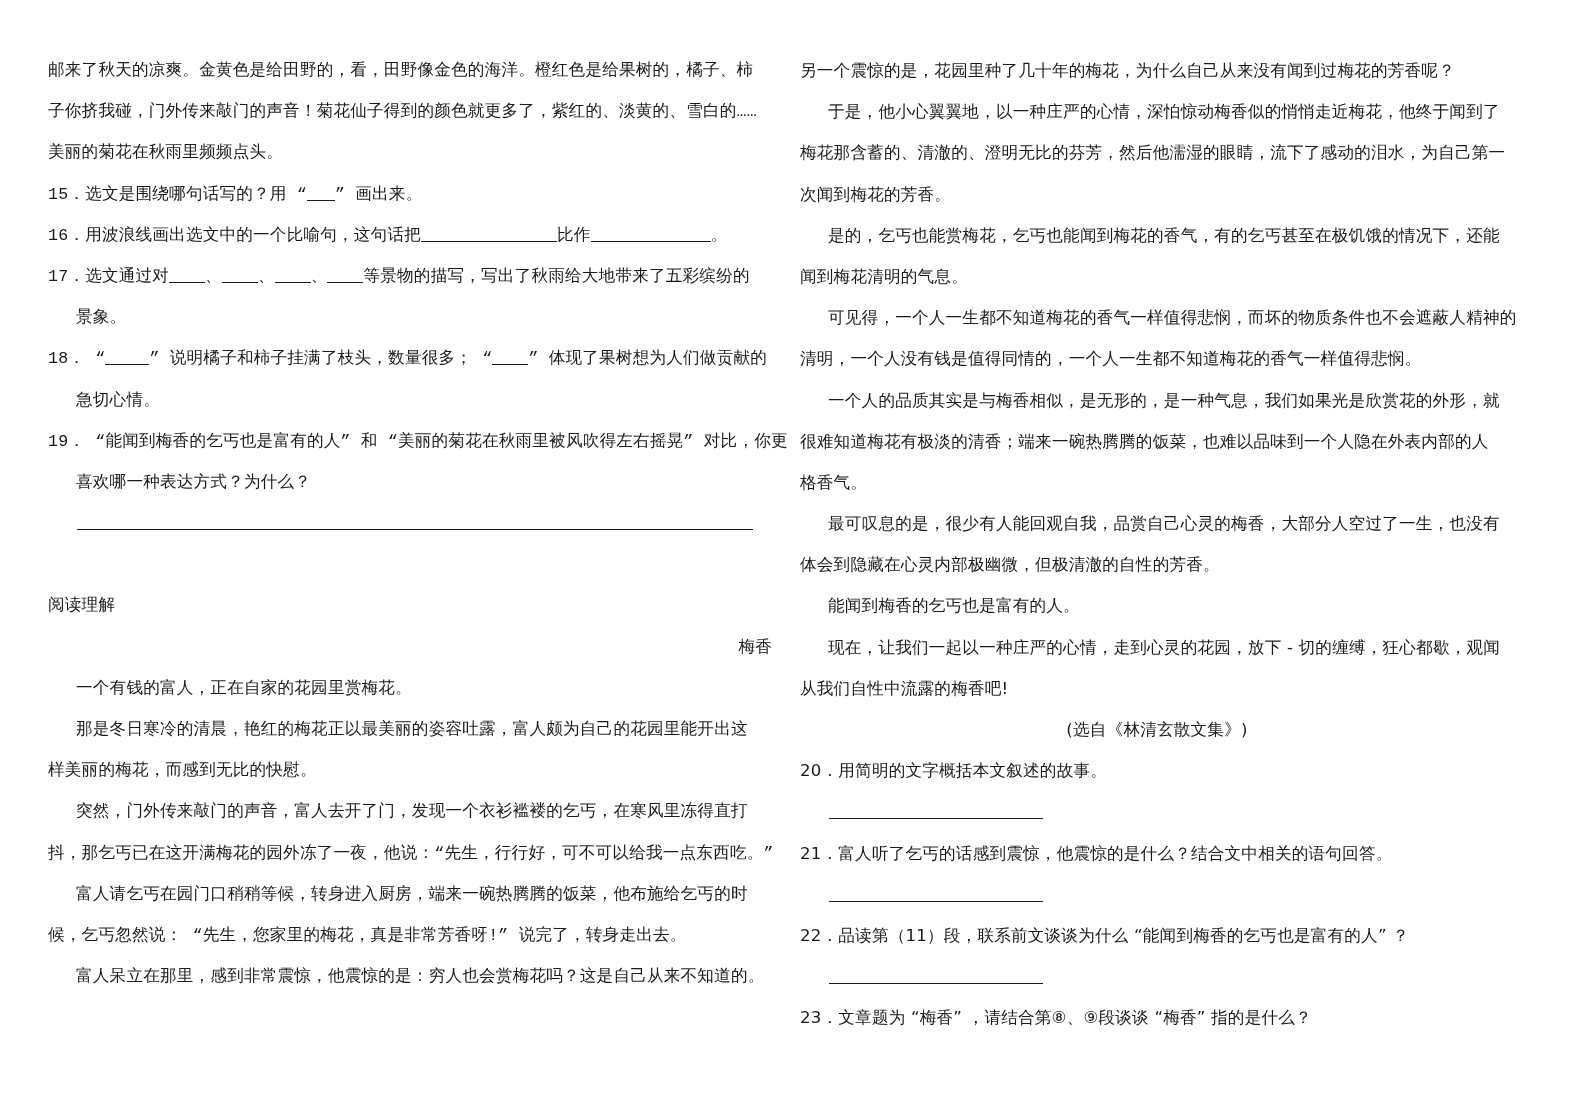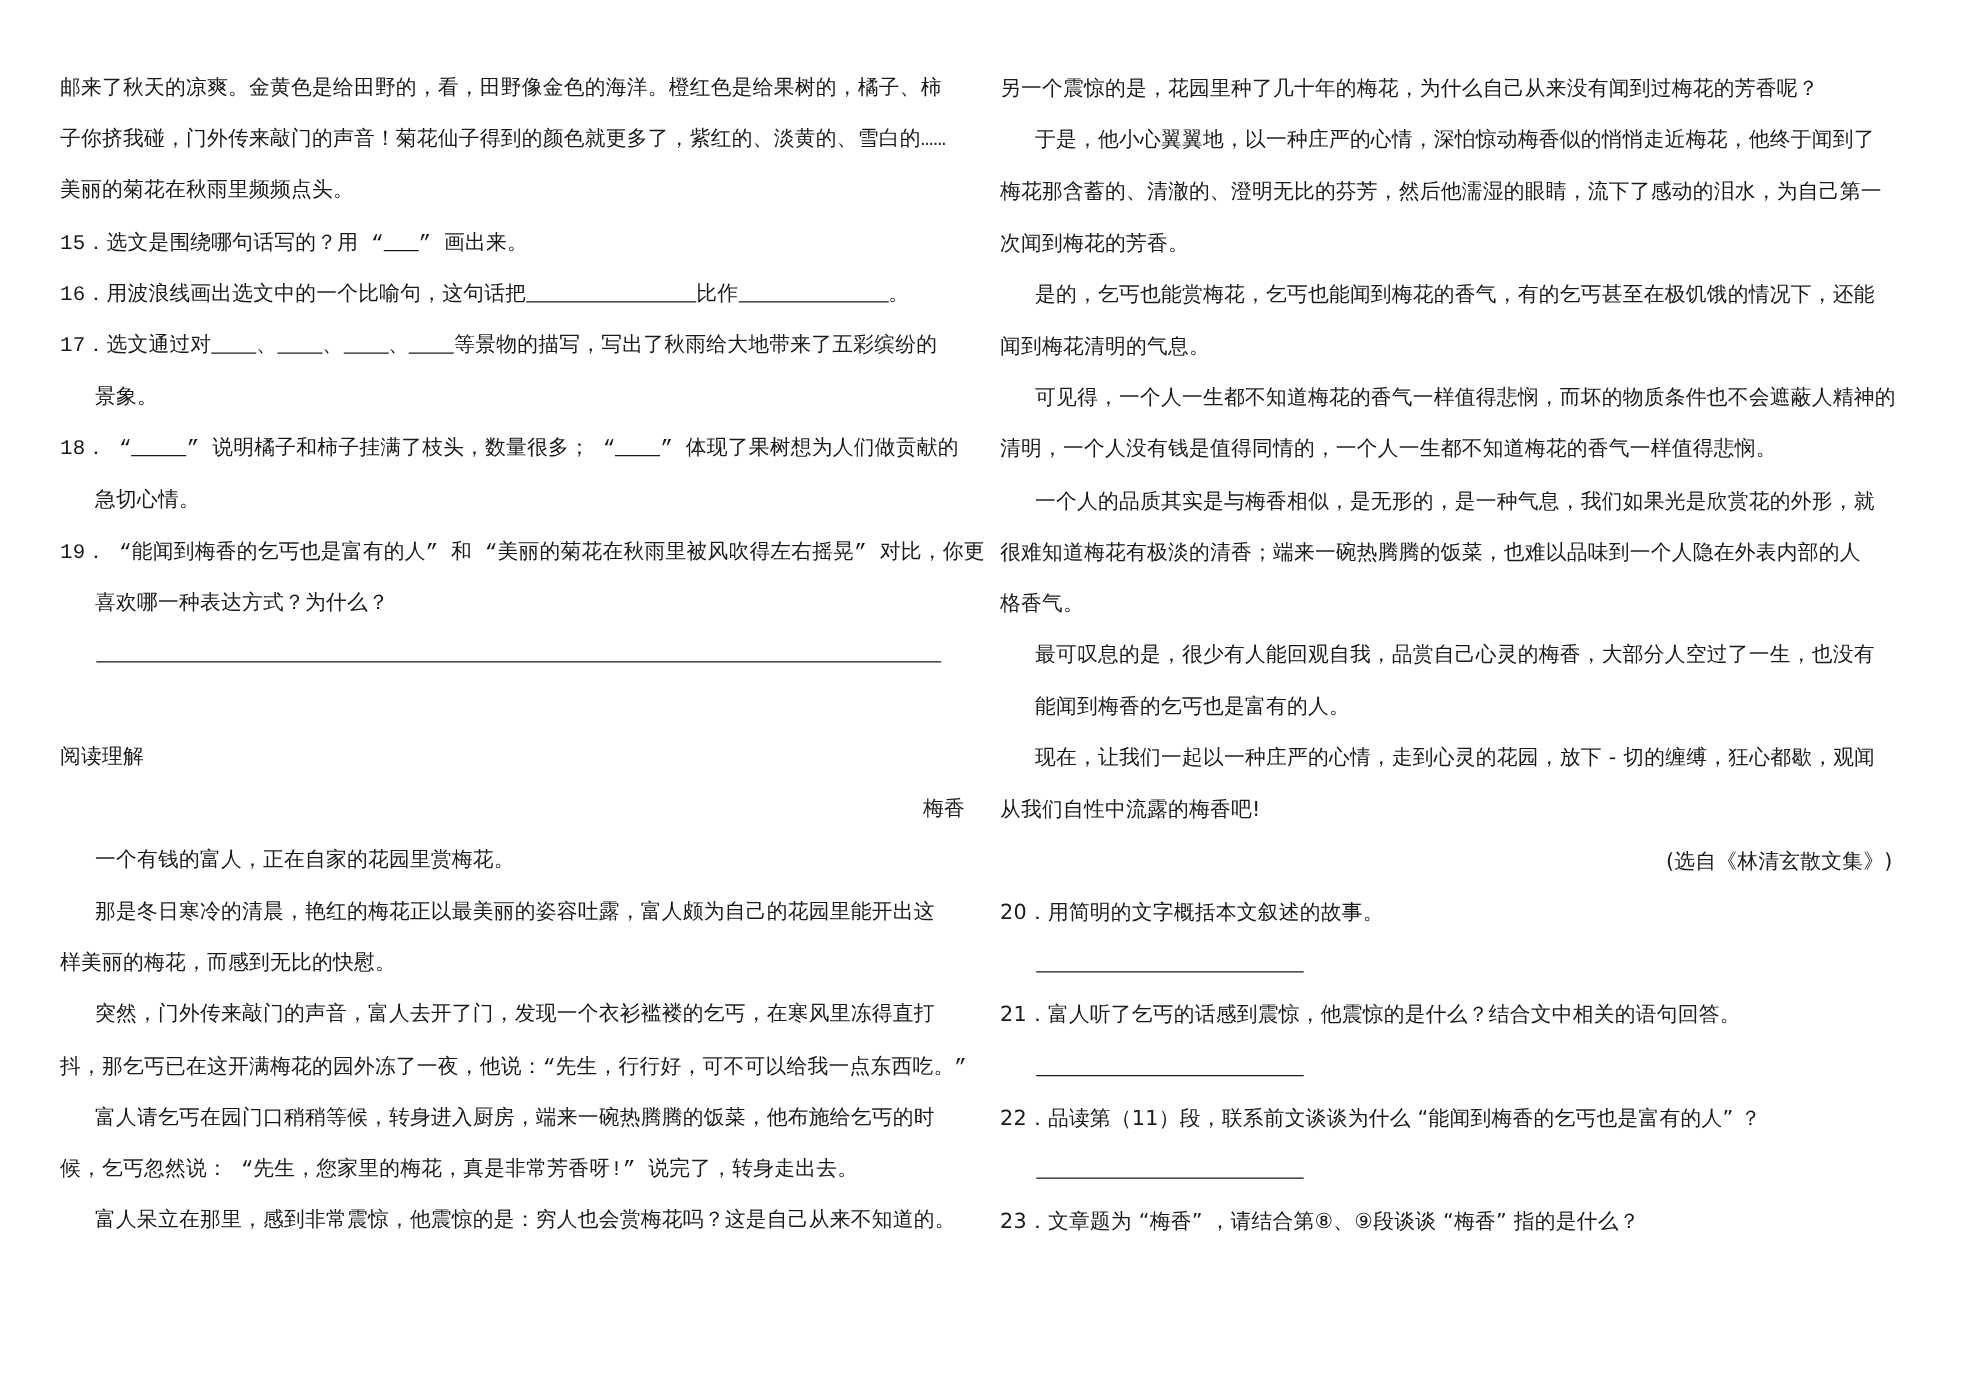--- a/index.html
+++ b/index.html
@@ -5,21 +5,21 @@
   html, body { margin:0; padding:0; background:#ffffff; }
   body { width:1583px; height:1118px; position:relative; overflow:hidden;
          font-family:"DejaVu Sans", "Liberation Sans", sans-serif; color:#1a1a1a; }
   .col { position:absolute; top:50px; }
   .col-left { left:48px; width:724px;font-family:Liberation Mono, monospace; }
   .col-right { left:800px; width:724px; }
   .line { height:41.2px; line-height:41.2px; font-size:16.6px; white-space:nowrap; overflow:visible; letter-spacing:0.2px; }
   .indent { padding-left:28px; }
   .hang { padding-left:28px; }
   .center { text-align:right; }
-  .right { text-align:right; padding-right:10px; }
+  .right { text-align:center; padding-right:10px; }
   .blank { display:inline-block; border-bottom:1px solid #1a1a1a; height:18px; vertical-align:-2px; }
   .gap { height:41.2px; }
 </style>
 </head>
 <body>
 
 <div class="col col-left">
   <div class="line">邮来了秋天的凉爽。金黄色是给田野的，看，田野像金色的海洋。橙红色是给果树的，橘子、柿</div>
   <div class="line">子你挤我碰，门外传来敲门的声音！菊花仙子得到的颜色就更多了，紫红的、淡黄的、雪白的……</div>
   <div class="line">美丽的菊花在秋雨里频频点头。</div>
@@ -75,20 +75,21 @@
   <div class="line">闻到梅花清明的气息。</div>
 
   <div class="line indent">可见得，一个人一生都不知道梅花的香气一样值得悲悯，而坏的物质条件也不会遮蔽人精神的</div>
   <div class="line">清明，一个人没有钱是值得同情的，一个人一生都不知道梅花的香气一样值得悲悯。</div>
 
   <div class="line indent">一个人的品质其实是与梅香相似，是无形的，是一种气息，我们如果光是欣赏花的外形，就</div>
   <div class="line">很难知道梅花有极淡的清香；端来一碗热腾腾的饭菜，也难以品味到一个人隐在外表内部的人</div>
   <div class="line">格香气。</div>
 
   <div class="line indent">最可叹息的是，很少有人能回观自我，品赏自己心灵的梅香，大部分人空过了一生，也没有</div>
+  <div class="line">体会到隐藏在心灵内部极幽微，但极清澈的自性的芳香。</div>
 
   <div class="line indent">能闻到梅香的乞丐也是富有的人。</div>
 
   <div class="line indent">现在，让我们一起以一种庄严的心情，走到心灵的花园，放下 - 切的缠缚，狂心都歇，观闻</div>
   <div class="line">从我们自性中流露的梅香吧!</div>
 
   <div class="line right">(选自《林清玄散文集》)</div>
 
   <div class="line">
     <span>20．</span><span>用简明的文字概括本文叙述的故事。</span>

